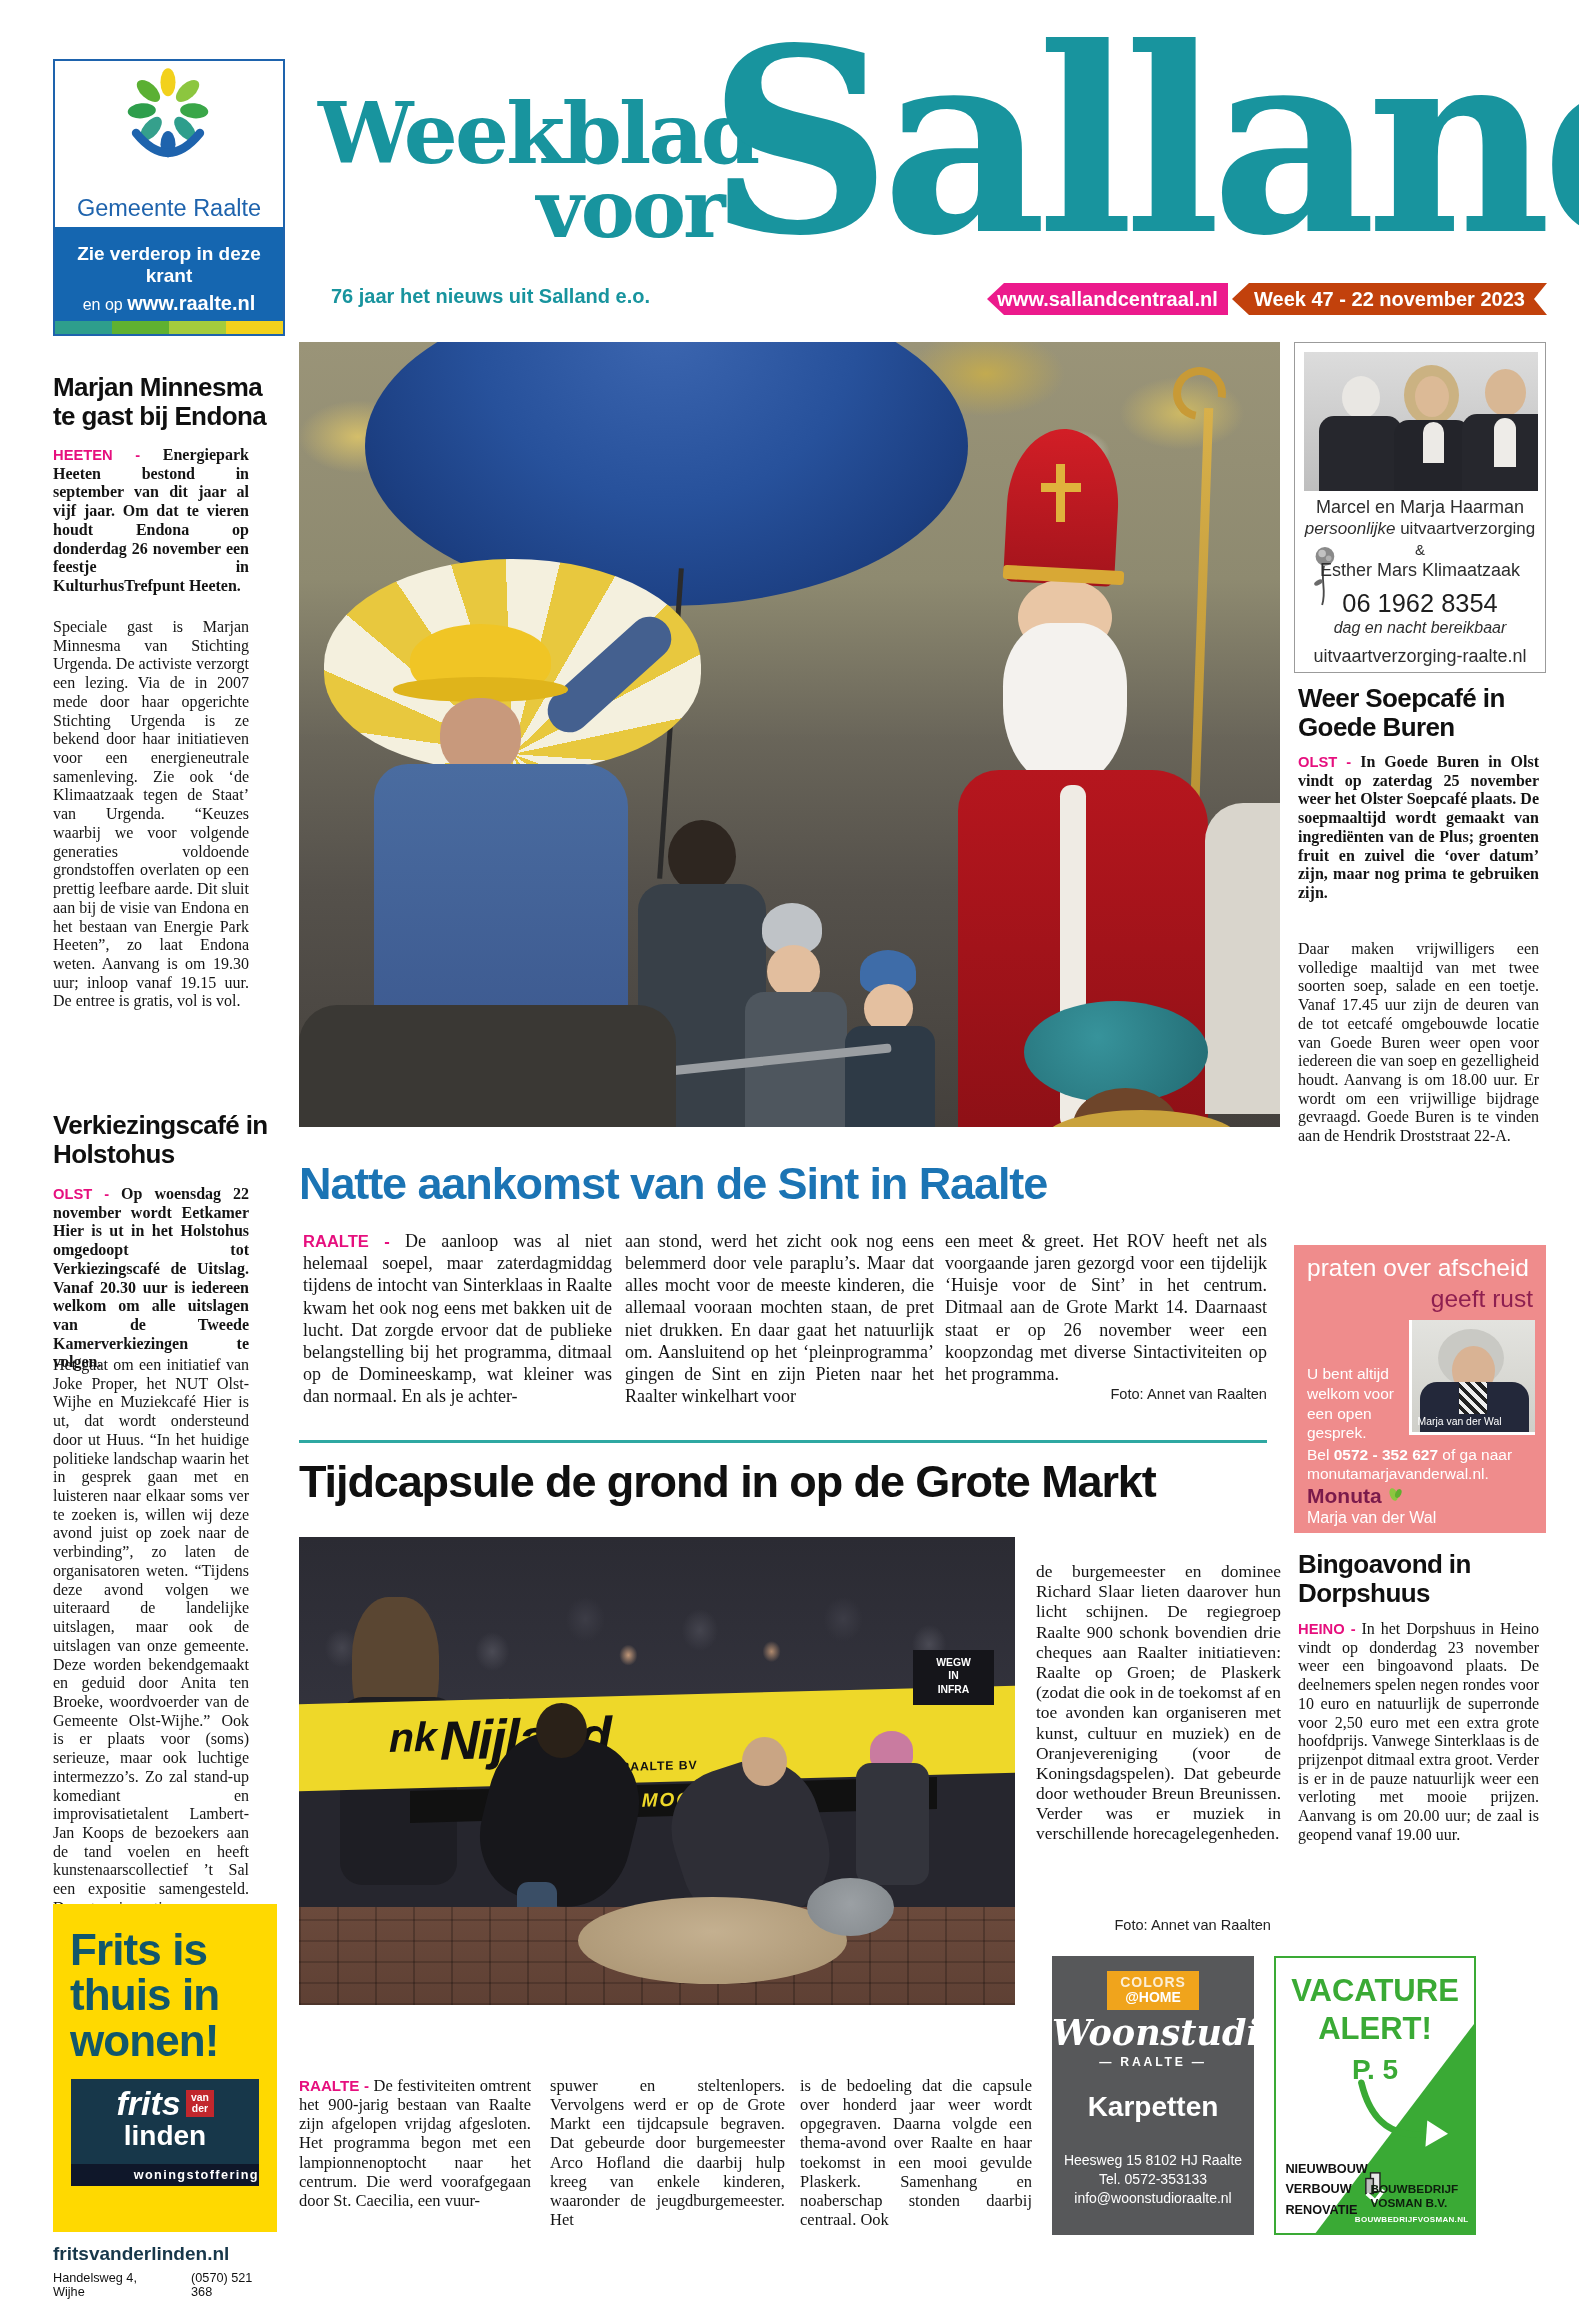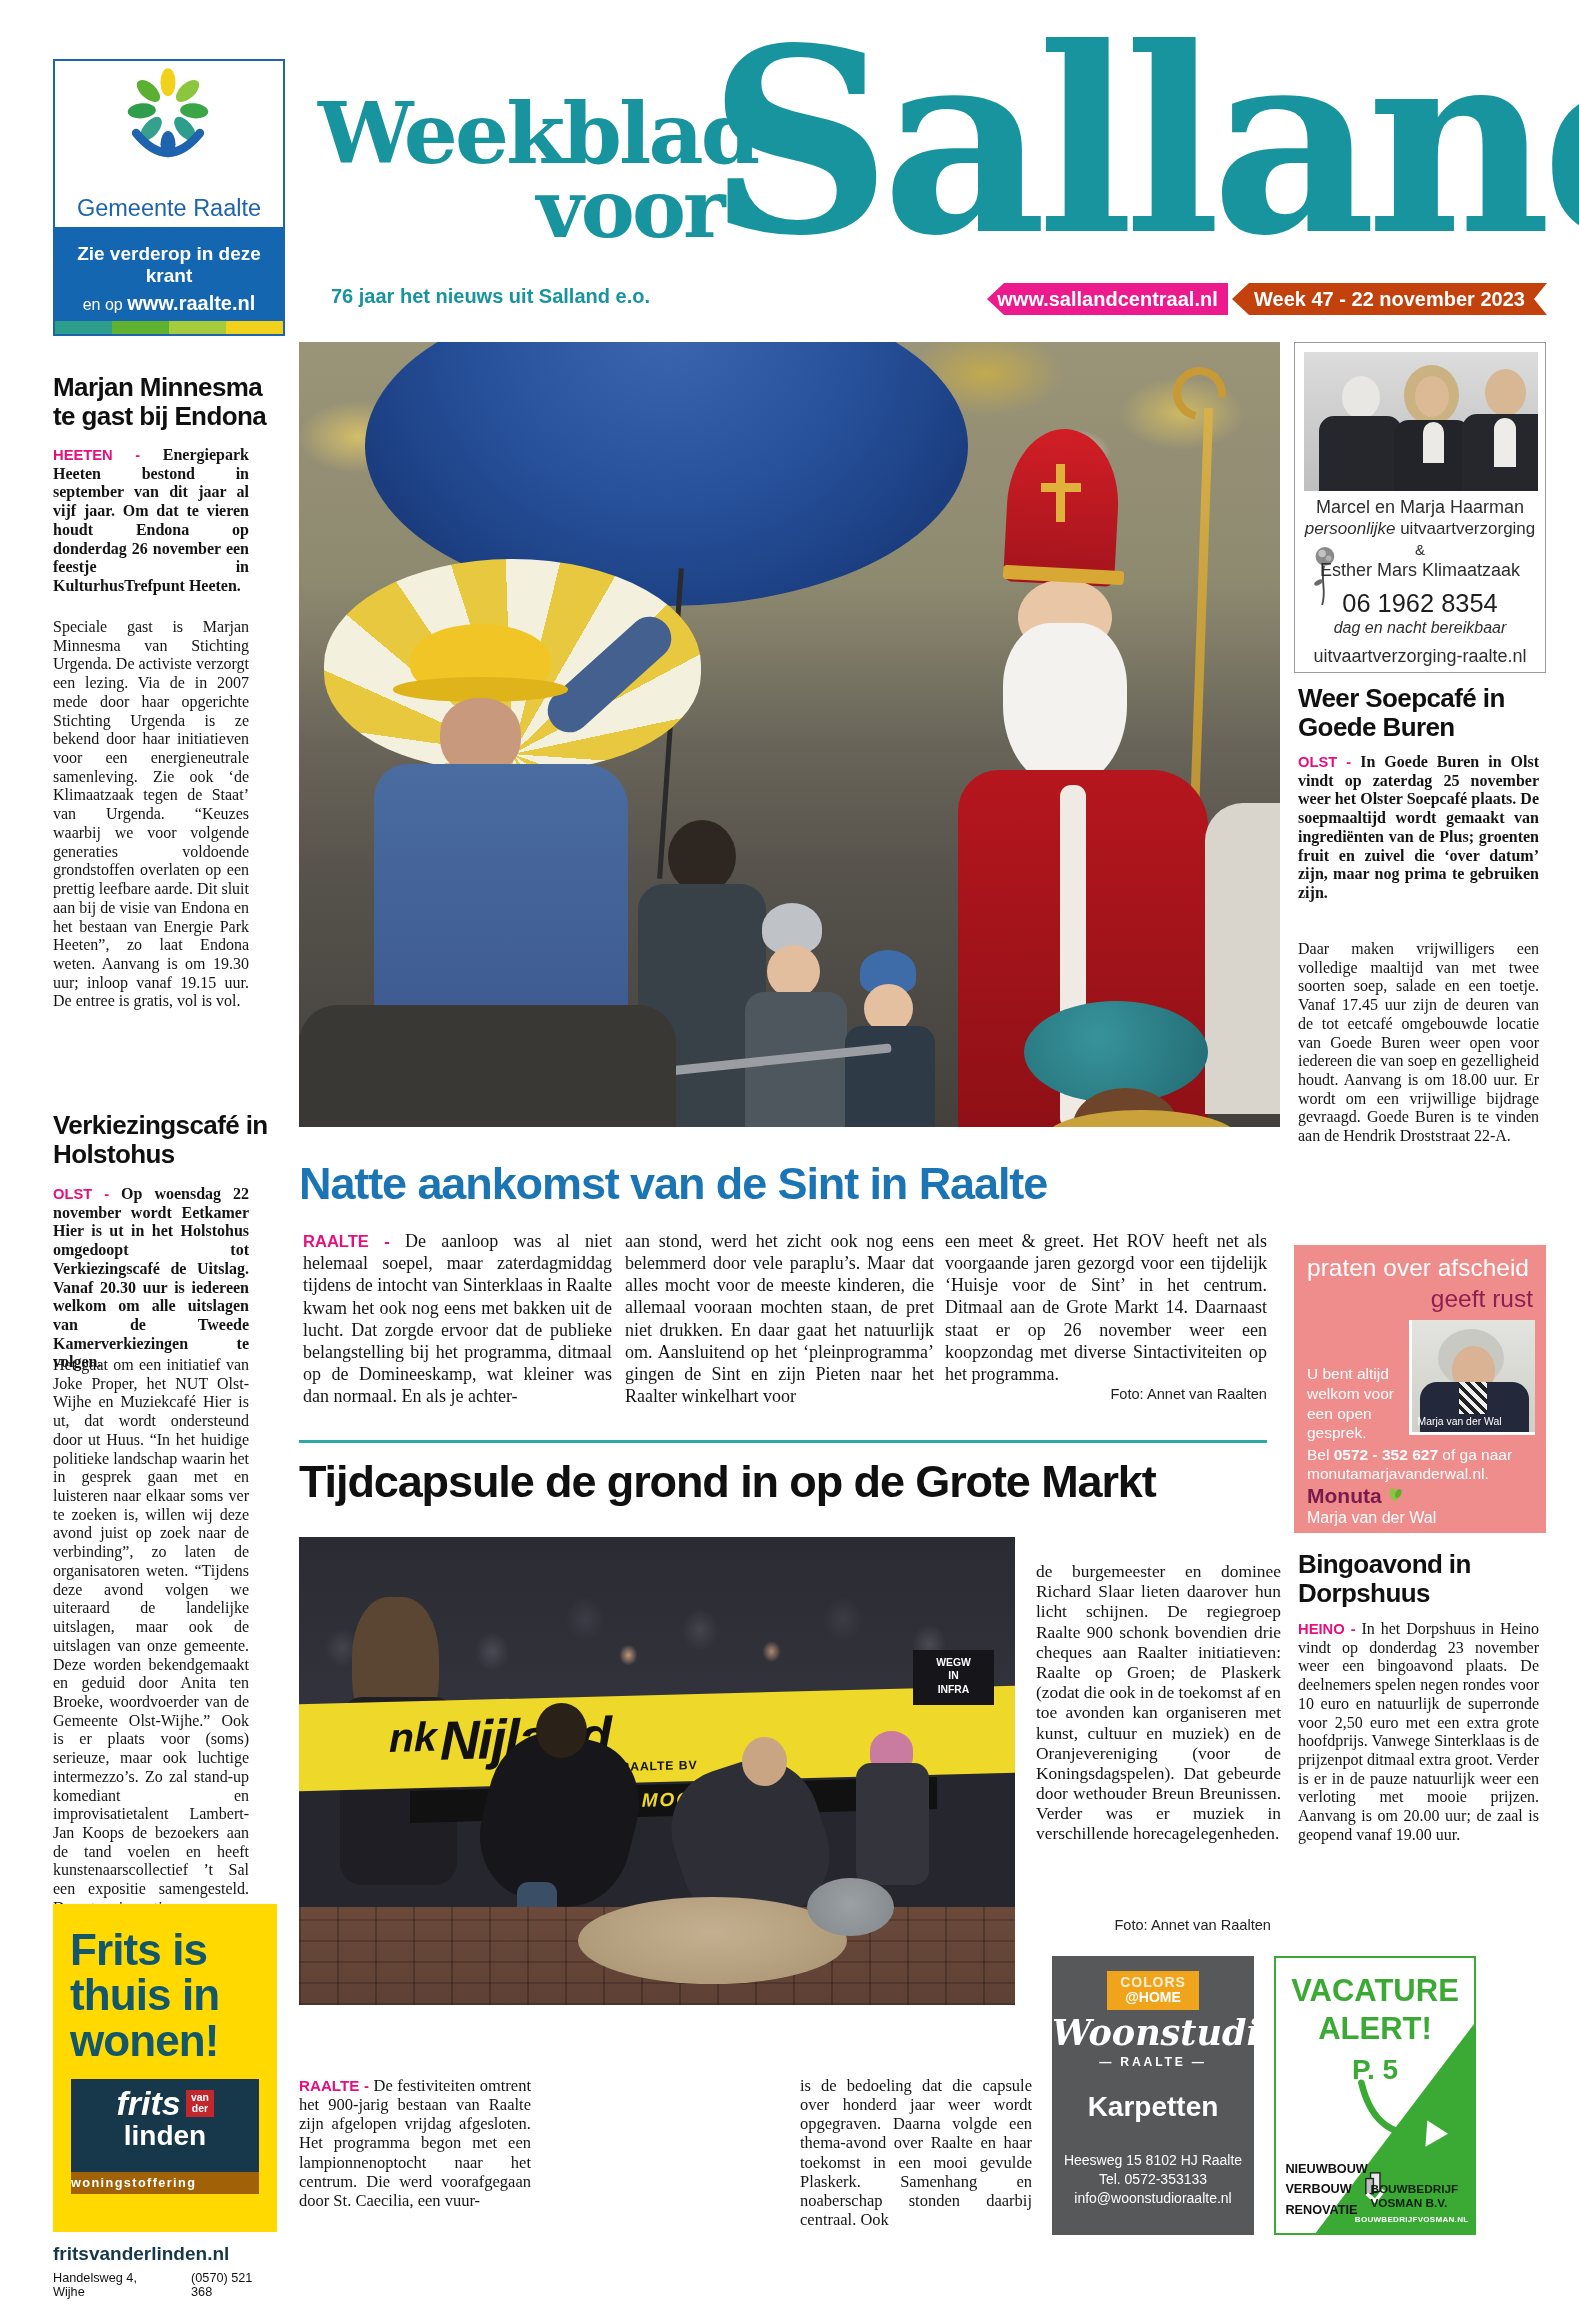--- a/index.html
+++ b/index.html
@@ -91,21 +91,21 @@
   .bingo-body{left:1298px;top:1620px;width:241px;}
 
   
   .frits{left:53px;top:1904px;width:224px;}
   .frits-box{width:224px;height:328px;background:#FFD900;overflow:hidden;}
   .frits-title{padding:22.6px 0 0 17px;font-family:"Liberation Sans",sans-serif;font-weight:bold;font-size:44px;line-height:1.04;color:#12576B;letter-spacing:-0.9px;}
   .frits-logo{margin:15px auto 0;width:188px;background:#17374A;padding:7.5px 0 0;}
   .fl-row1{display:flex;justify-content:center;align-items:center;gap:5.6px;color:#fff;font-family:"Liberation Sans",sans-serif;font-weight:bold;font-style:italic;font-size:34px;line-height:1;}
   .fl-chip{background:#C1272D;color:#fff;font-size:10.4px;font-style:normal;line-height:1.1;padding:1.9px 4.7px;text-align:center;font-weight:bold;}
   .fl-row2{text-align:center;color:#fff;font-family:"Liberation Sans",sans-serif;font-weight:bold;font-size:28px;line-height:1;margin-top:1.9px;}
-  .fl-bar{margin-top:22px;background:#a16207;color:#fff;font-family:"Liberation Sans",sans-serif;font-weight:bold;font-size:12.7px;letter-spacing:1.4px;text-align:left;padding:3.8px 0;}
+  .fl-bar{margin-top:14px;background:#0f172a;color:#fff;font-family:"Liberation Sans",sans-serif;font-weight:bold;font-size:12.7px;letter-spacing:1.4px;text-align:right;padding:3.8px 0;}
   .frits-web{margin-top:11.3px;font-family:"Liberation Sans",sans-serif;font-weight:bold;font-size:19px;color:#17374A;}
   .frits-addr{margin-top:5.6px;font-family:"Liberation Sans",sans-serif;font-size:12.7px;color:#111;display:flex;gap:19px;}
   .woon{left:1052px;top:1956px;width:202px;height:279px;background:#57585A;text-align:center;color:#fff;font-family:"Liberation Sans",sans-serif;overflow:hidden;}
   .woon-badge{margin:15px auto 0;width:92px;background:#F0A41C;padding:3.8px 0;font-weight:bold;font-size:14px;line-height:1.12;color:#fff;}
   .woon-badge .c1{opacity:.82;letter-spacing:0.9px;}
   .woon-brand{margin-top:1.9px;font-family:"DejaVu Serif",serif;font-style:italic;font-weight:bold;font-size:35px;}
   .woon-place{font-size:12.2px;letter-spacing:2.8px;margin-top:1.9px;font-weight:bold;}
   .woon-prod{margin-top:22.6px;font-weight:bold;font-size:28px;}
   .woon-addr{margin-top:28px;font-size:14px;line-height:1.35;}
   .vac{left:1274px;top:1956px;width:202px;height:279px;background:#fff;border:2.8px solid #3AAA35;overflow:hidden;}
@@ -330,20 +330,21 @@
     <div class="abs p2-kidhat"></div>
     <div class="abs p2-kidcoat"></div>
     <div class="abs p2-pave"></div>
     <div class="abs p2-sand"></div>
     <div class="abs p2-lid"></div>
   </div>
 
   <p class="abs side-col serif just col-sd">de burgemeester en dominee Richard Slaar lieten daarover hun licht schijnen. De regiegroep Raalte 900 schonk bovendien drie cheques aan Raalter initiatieven: Raalte op Groen; de Plaskerk (zodat die ook in de toekomst af en toe avonden kan organiseren met kunst, cultuur en muziek) en de Oranjevereniging (voor de Koningsdagspelen). Dat gebeurde door wethouder Breun Breunissen. Verder was er muziek in verschillende horecagelegenheden.</p>
   <div class="abs credit2 credit">Foto: Annet van Raalten</div>
   <p class="abs b-c1 serif just col-bt"><span class="loc">RAALTE -</span> <span>De festiviteiten omtrent het 900-jarig bestaan van Raalte zijn afgelopen vrijdag afgesloten. Het programma begon met een lampionnenoptocht naar het centrum. Die werd voorafgegaan door St. Caecilia, een vuur-</span></p>
+  <p class="abs b-c2 serif just col-bt">spuwer en steltenlopers. Vervolgens werd er op de Grote Markt een tijdcapsule begraven. Dat gebeurde door burgemeester Arco Hofland die daarbij hulp kreeg van enkele kinderen, waaronder de jeugdburgemeester. Het</p>
   <p class="abs b-c3 serif just col-bt">is de bedoeling dat die capsule over honderd jaar weer wordt opgegraven. Daarna volgde een thema-avond over Raalte en haar toekomst in een mooi gevulde Plaskerk. Samenhang en noaberschap stonden daarbij centraal. Ook</p>
 
   <div class="abs ha-ad">
     <div class="abs ha-photo">
       <div class="hp-head" style="left:38px;top:24.5px;width:38px;height:43px;background:#E9E7E3;"></div>
       <div class="hp-body" style="left:15px;top:64px;width:83px;height:75px;background:#26272D;"></div>
       <div class="hp-head" style="left:100px;top:13px;width:55px;height:60px;background:#CBB282;"></div>
       <div class="hp-head" style="left:111px;top:24.5px;width:34px;height:41px;background:#DCBA96;"></div>
       <div class="hp-body" style="left:90px;top:68px;width:77px;height:72px;background:#23242A;"></div>
       <div class="hp-body" style="left:119px;top:70px;width:21px;height:41px;background:#ECEAE6;"></div>

